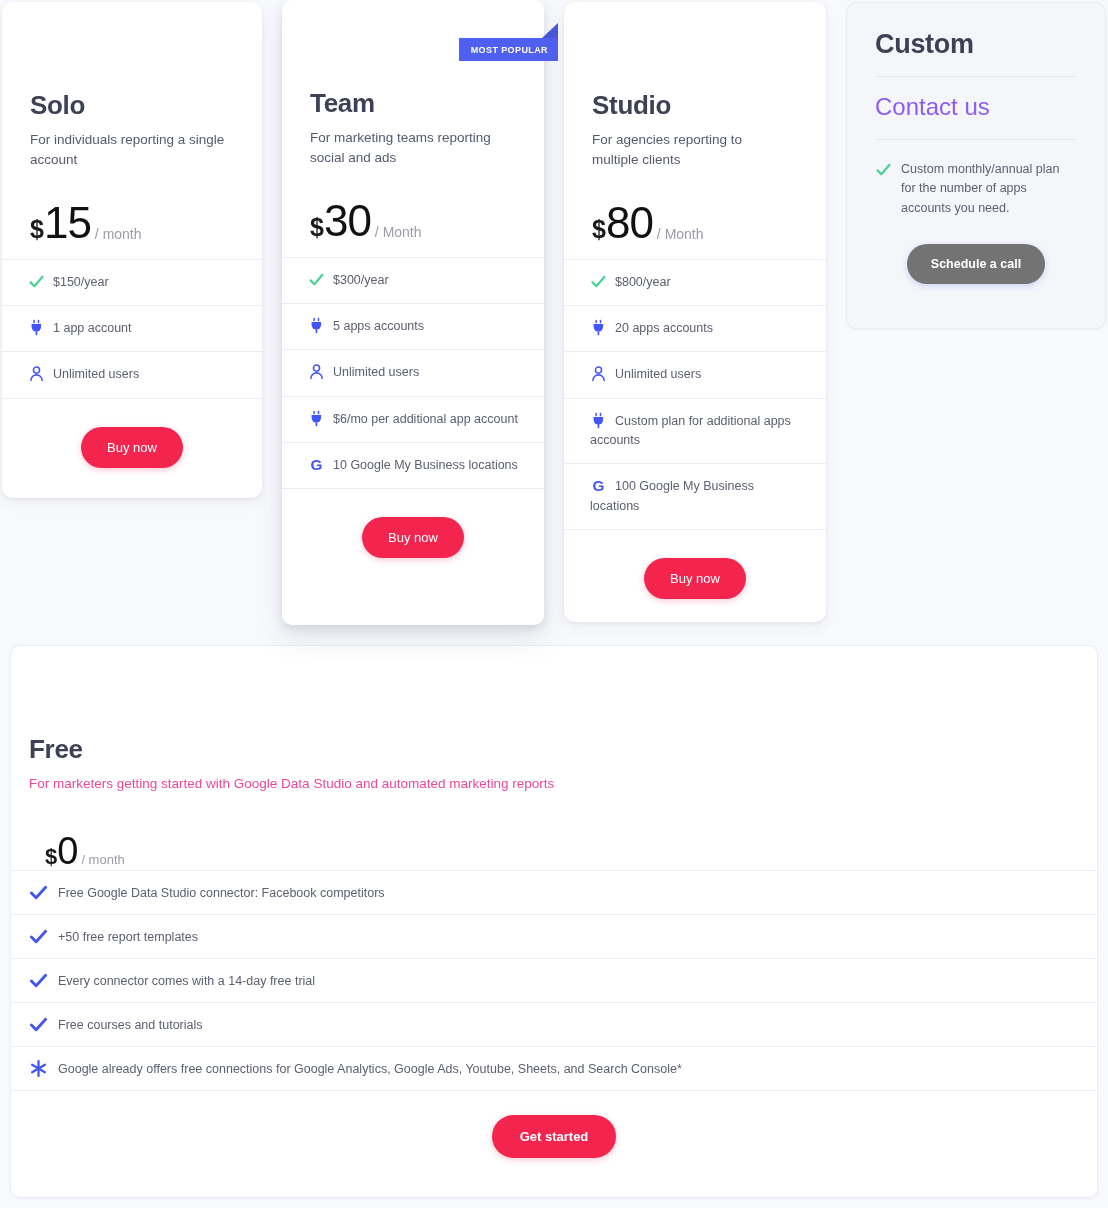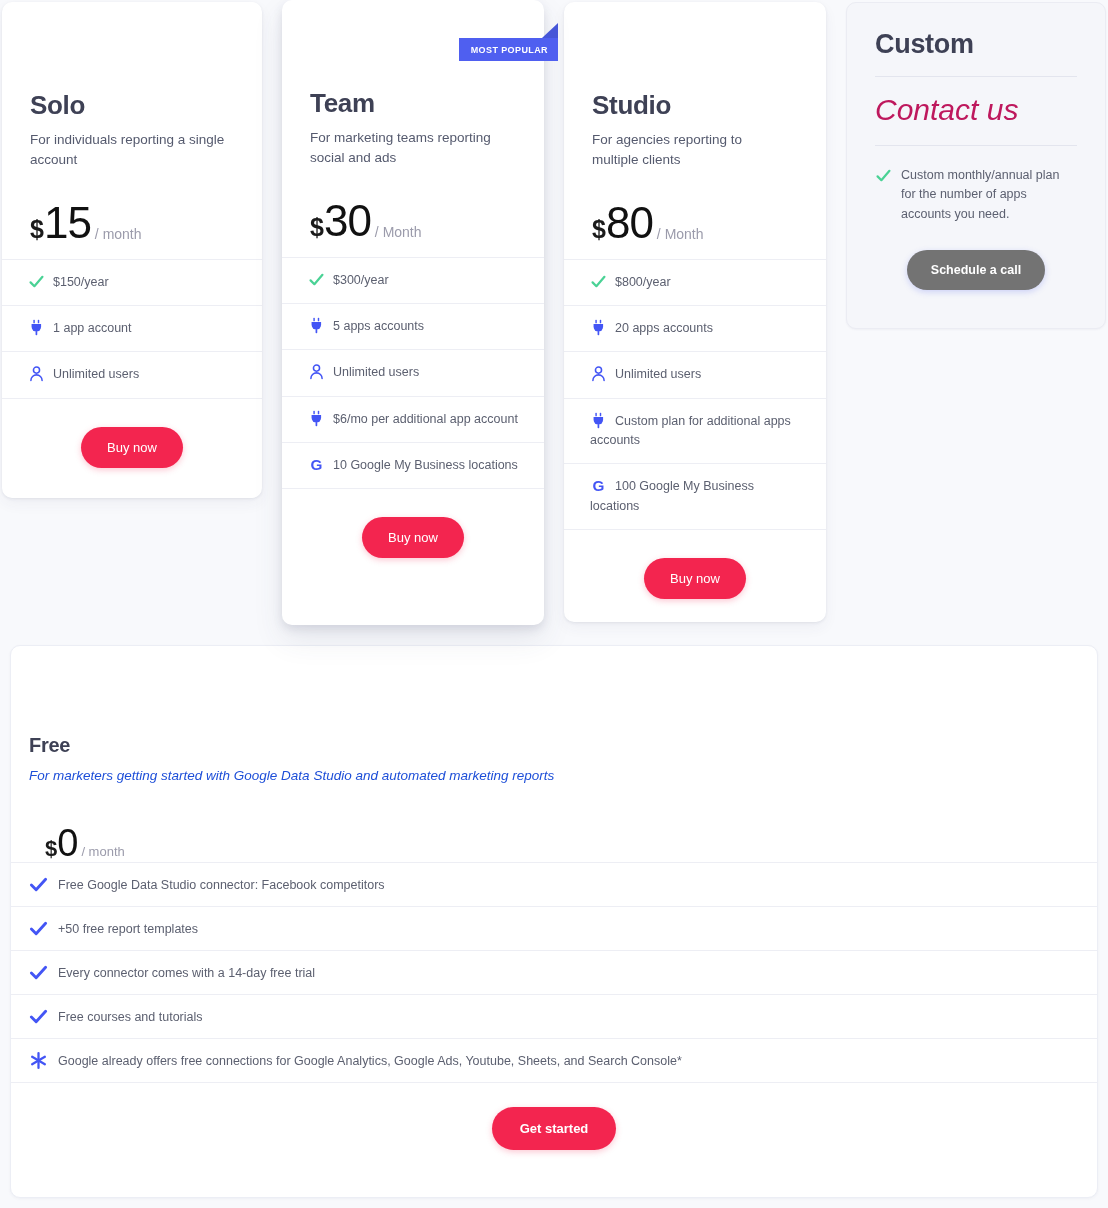--- a/index.html
+++ b/index.html
@@ -198,25 +198,24 @@
   .custom-inner { padding: 26px 28px 0 28px; }
   .custom-title {
     font-size: 27px;
     font-weight: bold;
     color: #3e4155;
     letter-spacing: -0.3px;
     padding-bottom: 16px;
   }
   .custom-rule { border-bottom: 1px solid #e3e5ee; }
   .custom-contact {
-    font-size: 30px;
-    color: #be185d;
+    font-size: 24px;
+    color: #8b5cf6;
     padding: 16px 0 18px 0;
     font-weight: 400;
-    font-style: italic;
   }
   .custom-feature {
     display: flex;
     padding: 20px 0 0 0;
     font-size: 12.5px;
     line-height: 1.55;
     color: #5c6070;
   }
   .custom-feature .feat-icon { flex: 0 0 17px; margin-right: 9px; margin-top: 1px; }
   .custom-btn-wrap {
@@ -243,31 +242,30 @@
     top: 645px;
     width: 1088px;
     height: 553px;
     background: #ffffff;
     border: 1px solid #eceef5;
     border-radius: 10px;
     box-shadow: 0 1px 3px rgba(60,64,100,0.05);
   }
   .free-head { padding: 88px 0 0 18px; }
   .free-title {
-    font-size: 20px;
+    font-size: 26px;
     font-weight: bold;
     color: #3e4155;
     letter-spacing: -0.3px;
     margin-bottom: 9px;
   }
   .free-desc {
     font-size: 13.5px;
-    color: #1d4ed8;
+    color: #ec4899;
     line-height: 1.5;
-    font-style: italic;
   }
   .free-price {
     display: flex;
     align-items: baseline;
     padding: 38px 0 0 34px;
   }
   .free-price .price-currency { font-size: 22px; }
   .free-price .price-amount { font-size: 38px; }
   .free-price .price-period { font-size: 13px; }
 

